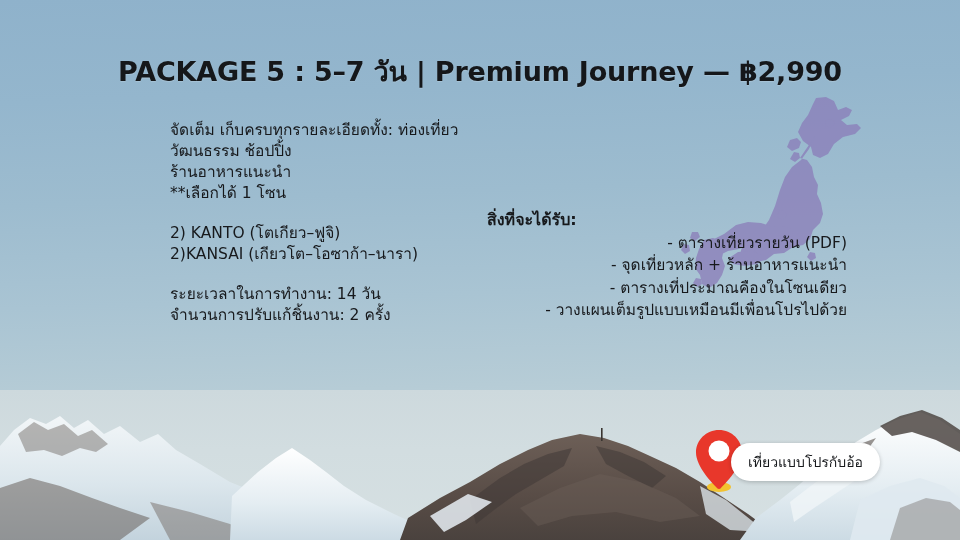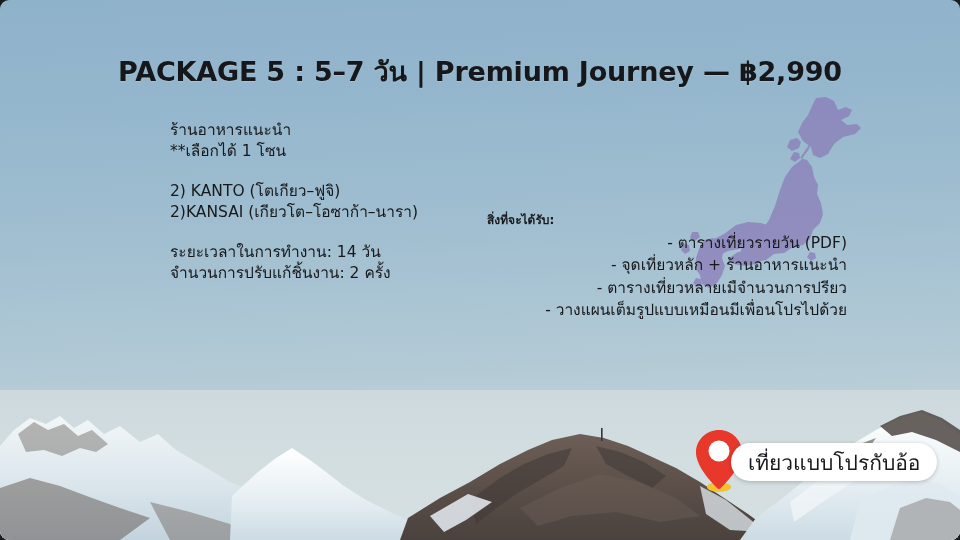--- a/index.html
+++ b/index.html
@@ -15,21 +15,20 @@
     font-family: "DejaVu Sans", "Liberation Sans", sans-serif;
     background: linear-gradient(178deg,
                 #8fb2cb 0%,
                 #94b6cd 18%,
                 #9dbccf 36%,
                 #a9c4d3 54%,
                 #b6ccd6 70%,
                 #c2d3da 82%,
                 #cddadf 92%,
                 #d4dee2 100%);
-    border-radius: 9px;
   }
 
   
   .photo-band {
     position: absolute;
     left: 0; right: 0;
     bottom: 0;
     height: 150px;
     overflow: hidden;
   }
@@ -71,21 +70,21 @@
     position: absolute;
     left: 487px;
     top: 209px;
     width: 360px;
     color: #17191c;
     font-size: 15.5px;
     line-height: 22.2px;
   }
   .right-col .heading {
     font-weight: 700;
-    font-size: 12px;
+    font-size: 16px;
     margin: 0 0 1px 0;
   }
   .right-col ul {
     list-style: none;
     margin: 0;
     padding: 0;
     text-align: right;
   }
   .right-col li { white-space: nowrap; }
 
@@ -114,21 +113,21 @@
     position: absolute;
     left: 731px;
     top: 443px;
     height: 38px;
     padding: 0 17px;
     display: flex;
     align-items: center;
     background: #ffffff;
     border-radius: 19px;
     box-shadow: 0 1px 4px rgba(0,0,0,0.22);
-    font-size: 21px;
+    font-size: 14px;
     color: #17191c;
     white-space: nowrap;
   }
 </style>
 </head>
 <body>
 
 <div id="slide">
 
   <div class="japan-map">
@@ -156,36 +155,37 @@
         <path d="M139 118 l6 1 2 5 -5 4 -5 -3z"></path>
         <path d="M170 160 l5 1 1 5 -5 3 -4 -4z"></path>
         <path d="M186 28 l6 -1 3 4 -4 5 -6 -2z"></path>
       </g>
     </svg>
   </div>
 
   <div class="title">PACKAGE 5 : 5–7 วัน | Premium Journey — ฿2,990</div>
 
   <div class="left-col">
+    <p>จัดเต็ม เก็บครบทุกรายละเอียดทั้ง: ท่องเที่ยว วัฒนธรรม ช้อปปิ้ง</p>
     <p>ร้านอาหารแนะนำ</p>
     <p>**เลือกได้ 1 โซน</p>
     <div class="block-gap"></div>
     <p>2) KANTO (โตเกียว–ฟูจิ)</p>
     <p>2)KANSAI (เกียวโต–โอซาก้า–นารา)</p>
     <div class="block-gap"></div>
     <p>ระยะเวลาในการทำงาน: 14 วัน</p>
     <p>จำนวนการปรับแก้ชิ้นงาน: 2 ครั้ง</p>
   </div>
 
   <div class="right-col">
     <p class="heading">สิ่งที่จะได้รับ:</p>
     <ul>
       <li>- ตารางเที่ยวรายวัน (PDF)</li>
       <li>- จุดเที่ยวหลัก + ร้านอาหารแนะนำ</li>
-      <li>- ตารางเที่ยวหลายเมืจำนวนการปรียว</li>
+      <li>- ตารางเที่ประมาณคืองในโซนเดียว</li>
       <li>- วางแผนเต็มรูปแบบเหมือนมีเพื่อนโปรไปด้วย</li>
     </ul>
   </div>
 
   <div class="photo-band">
     <div class="photo-sky"></div>
     <svg viewBox="0 0 960 150" preserveAspectRatio="none" xmlns="http://www.w3.org/2000/svg">
       <defs>
         <linearGradient id="snowA" x1="0" y1="0" x2="0" y2="1">
           <stop offset="0%" stop-color="#f2f6f8"></stop>

